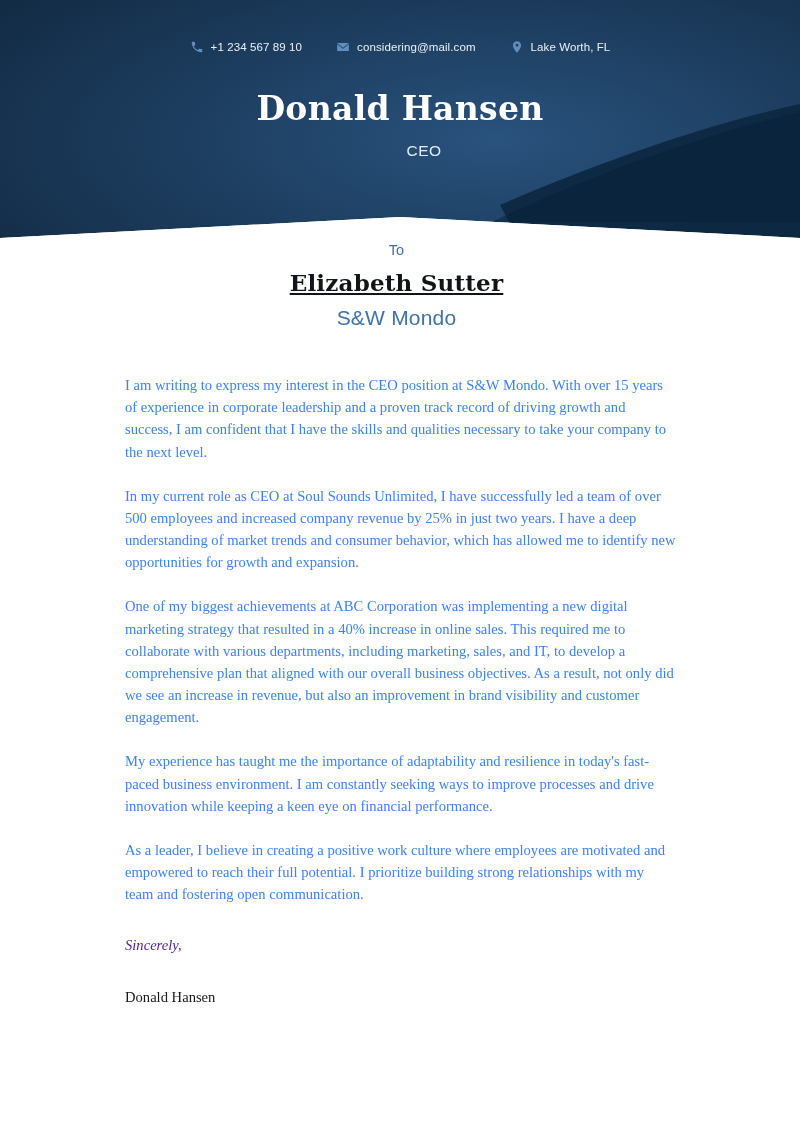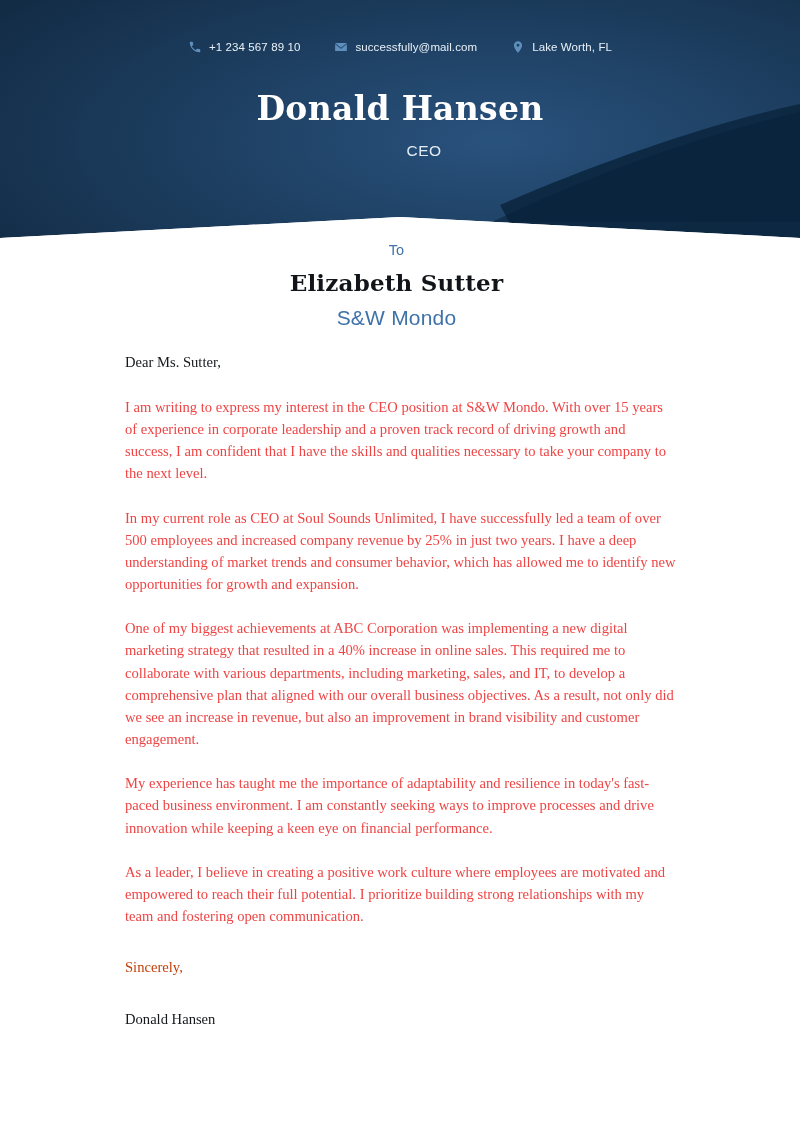--- a/index.html
+++ b/index.html
@@ -118,20 +118,21 @@
     letter-spacing: 0.2px;
   }
   .recipient-name {
     margin-top: 12px;
     font-family: "DejaVu Serif", "Liberation Serif", serif;
     font-weight: 700;
     font-size: 23px;
     color: #111418;
     letter-spacing: 0.2px;
     line-height: 1.1;
+    text-decoration: underline;
   }
   .recipient-company {
     margin-top: 11px;
     font-family: "Liberation Sans", sans-serif;
     font-size: 21px;
     color: #3e72a8;
     letter-spacing: 0.2px;
   }
 
   
@@ -144,30 +145,31 @@
   .salutation {
     font-family: "Liberation Serif", serif;
     font-size: 14.6px;
     color: #16181c;
     line-height: 1.5;
   }
   .para {
     margin-top: 22px;
     font-family: "Liberation Serif", serif;
     font-size: 14.6px;
-    color: #ef4444;
+    color: #3b82f6;
     line-height: 1.52;
     text-align: left;
   }
   .closing {
     margin-top: 30px;
     font-family: "Liberation Serif", serif;
     font-size: 14.6px;
-    color: #c2410c;
+    color: #4c1d95;
     line-height: 1.5;
+    font-style: italic;
   }
   .signature {
     margin-top: 30px;
     font-family: "Liberation Serif", serif;
     font-size: 14.6px;
     color: #16181c;
     line-height: 1.5;
   }
 </style>
 </head>
@@ -201,21 +203,21 @@
           <span>+1 234 567 89 10</span>
         </div>
 
         <div class="contact-item">
           <span class="contact-icon">
             <svg width="14" height="14" viewBox="0 0 24 24" fill="currentColor">
               <path d="M2 5h20v14H2z" opacity="0.25"></path>
               <path d="M2 5h20l-10 8L2 5zm0 2.4V19h20V7.4l-10 8-10-8z"></path>
             </svg>
           </span>
-          <span>successfully@mail.com</span>
+          <span>considering@mail.com</span>
         </div>
 
         <div class="contact-item">
           <span class="contact-icon">
             <svg width="14" height="14" viewBox="0 0 24 24" fill="currentColor">
               <path d="M12 2C8.1 2 5 5.1 5 9c0 5.2 7 13 7 13s7-7.8 7-13c0-3.9-3.1-7-7-7zm0 9.5A2.5 2.5 0 1 1 12 6.5a2.5 2.5 0 0 1 0 5z"></path>
             </svg>
           </span>
           <span>Lake Worth, FL</span>
         </div>
@@ -227,21 +229,20 @@
     </div>
   </div>
 
   <div class="recipient">
     <div class="recipient-to">To</div>
     <div class="recipient-name">Elizabeth Sutter</div>
     <div class="recipient-company">S&amp;W Mondo</div>
   </div>
 
   <div class="letter">
-    <div class="salutation">Dear Ms. Sutter,</div>
 
     <p class="para">I am writing to express my interest in the CEO position at S&amp;W Mondo. With over 15 years of experience in corporate leadership and a proven track record of driving growth and success, I am confident that I have the skills and qualities necessary to take your company to the next level.</p>
     <p class="para">In my current role as CEO at Soul Sounds Unlimited, I have successfully led a team of over 500 employees and increased company revenue by 25% in just two years. I have a deep understanding of market trends and consumer behavior, which has allowed me to identify new opportunities for growth and expansion.</p>
     <p class="para">One of my biggest achievements at ABC Corporation was implementing a new digital marketing strategy that resulted in a 40% increase in online sales. This required me to collaborate with various departments, including marketing, sales, and IT, to develop a comprehensive plan that aligned with our overall business objectives. As a result, not only did we see an increase in revenue, but also an improvement in brand visibility and customer engagement.</p>
     <p class="para">My experience has taught me the importance of adaptability and resilience in today's fast-paced business environment. I am constantly seeking ways to improve processes and drive innovation while keeping a keen eye on financial performance.</p>
     <p class="para">As a leader, I believe in creating a positive work culture where employees are motivated and empowered to reach their full potential. I prioritize building strong relationships with my team and fostering open communication.</p>
 
     <div class="closing">Sincerely,</div>
     <div class="signature">Donald Hansen</div>
   </div>

